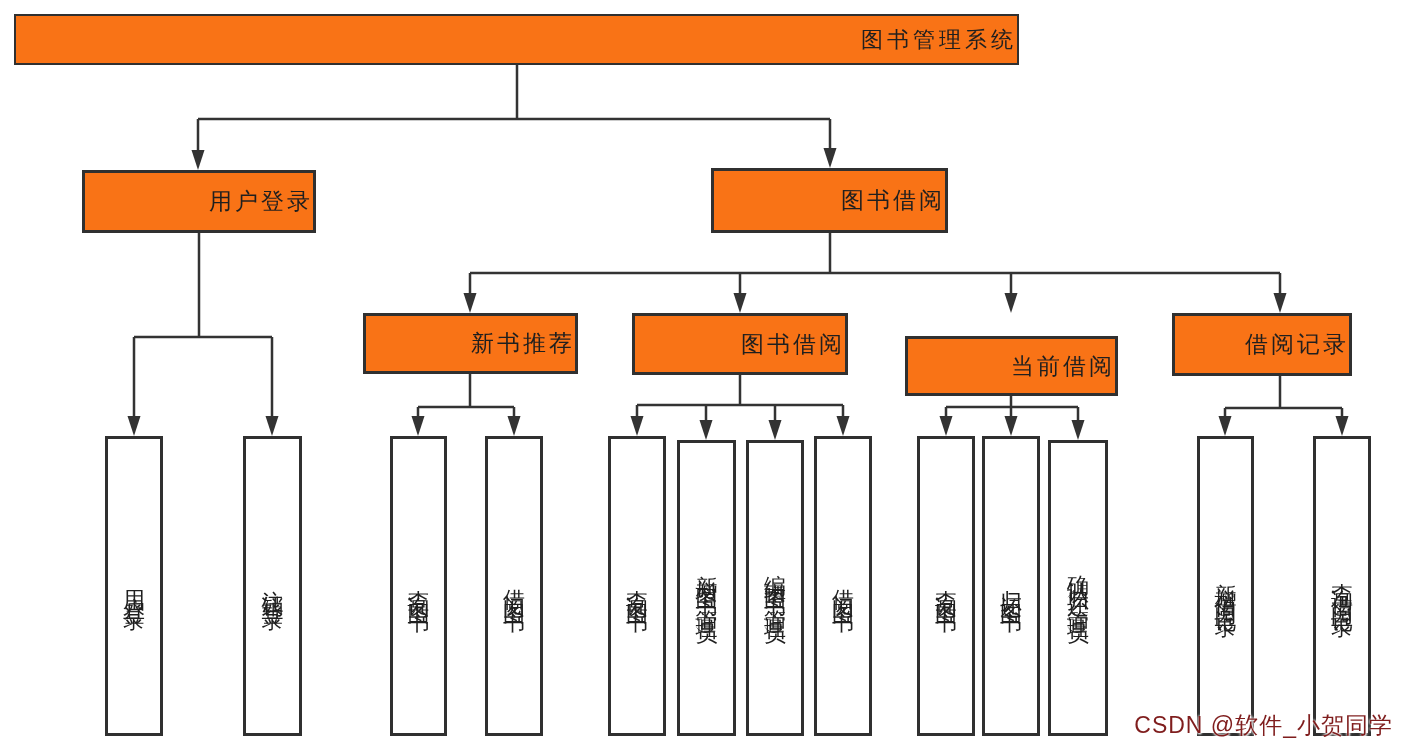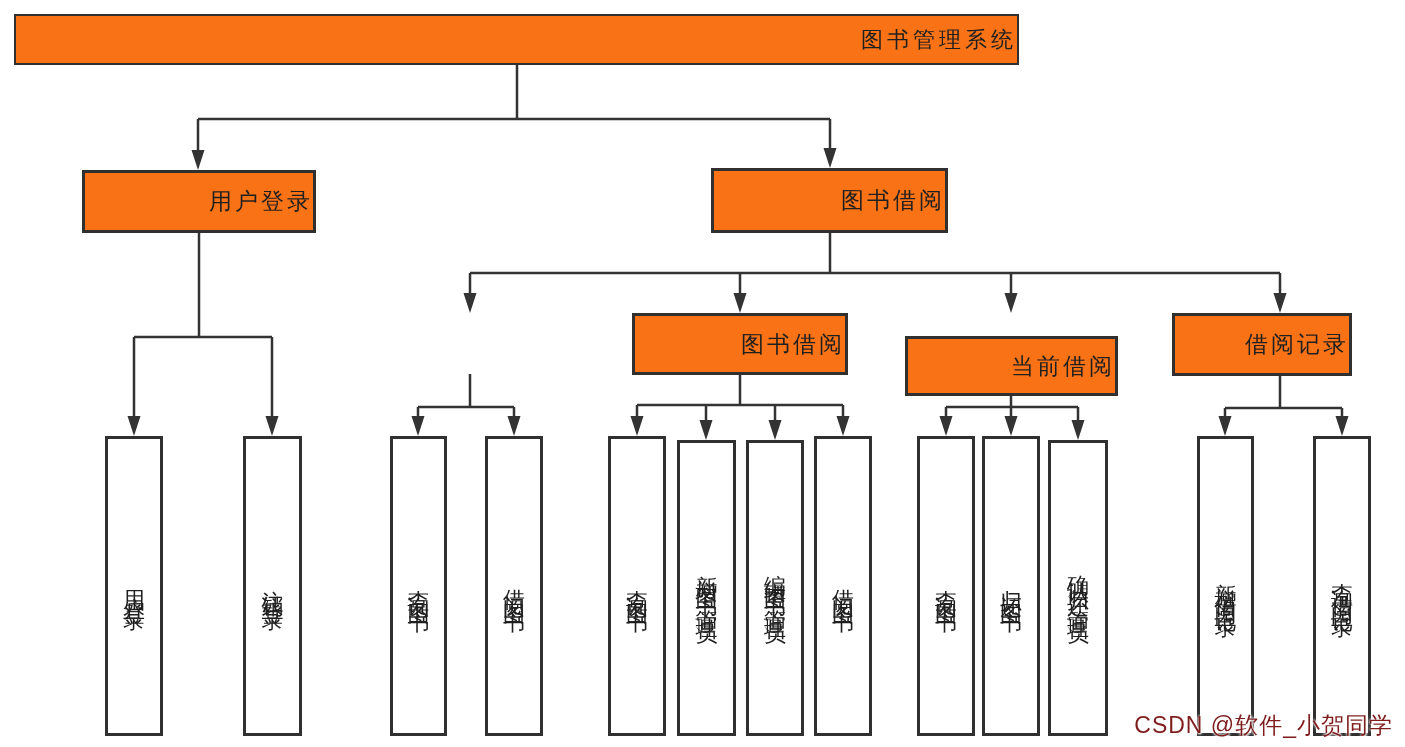--- a/index.html
+++ b/index.html
@@ -104,20 +104,23 @@
     <span>图书管理系统</span>
   </div>
 
   <div class="box" style="left:82px;top:170px;width:234px;height:63px;">
     <span>用户登录</span>
   </div>
   <div class="box" style="left:711px;top:168px;width:237px;height:65px;">
     <span>图书借阅</span>
   </div>
 
+  <div class="box" style="left:363px;top:313px;width:215px;height:61px;">
+    <span>新书推荐</span>
+  </div>
   <div class="box" style="left:632px;top:313px;width:216px;height:62px;padding-left:16px;">
     <span>图书借阅</span>
   </div>
   <div class="box" style="left:905px;top:311px;width:213px;height:60px;margin-top:25px;">
     <span>当前借阅</span>
   </div>
   <div class="box" style="left:1172px;top:313px;width:180px;height:63px;">
     <span>借阅记录</span>
   </div>
 

